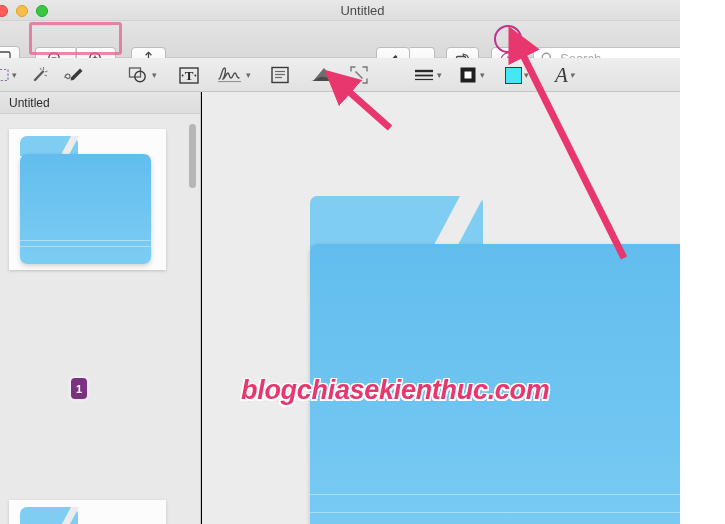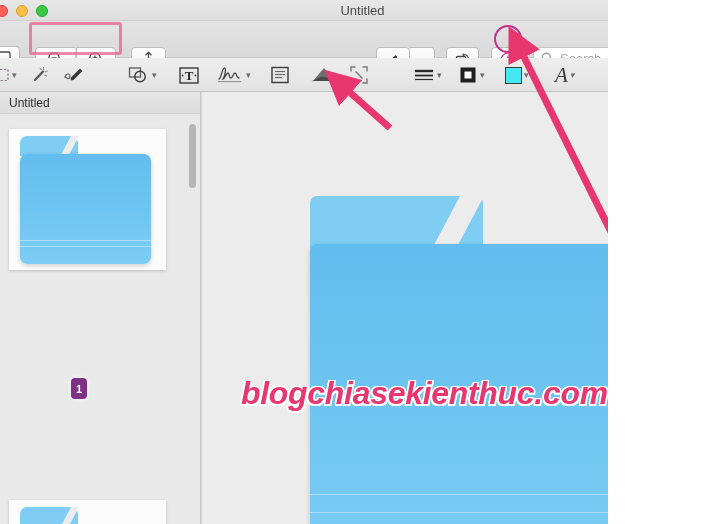--- a/index.html
+++ b/index.html
@@ -8,24 +8,24 @@
     width: 725px;
     height: 524px;
     overflow: hidden;
     font-family: "Liberation Sans", sans-serif;
     background: #ffffff;
     -webkit-font-smoothing: antialiased;
   }
 
   .window {
     position: relative;
-    width: 608px;
+    width: 680px;
     height: 524px;
     overflow: hidden;
-    background: #fde047;
+    background: #000000;
   }
 
   
   .titlebar {
     position: absolute;
     top: 0; left: 0;
     width: 725px;
     height: 21px;
     background: linear-gradient(#e8e8e8, #dedede);
     border-bottom: 1px solid #d2d2d2;
@@ -207,21 +207,21 @@
     position: absolute;
     left: 0; width: 100%;
     height: 1px;
     background: rgba(255,255,255,.38);
   }
 
   
   .watermark {
     position: absolute;
     left: 241px; top: 375px;
-    font-size: 32px;
+    font-size: 27px;
     font-weight: bold;
     font-style: italic;
     color: #e8376f;
     letter-spacing: -.3px;
     text-shadow:
       -1.5px -1.5px 0 #fff,  1.5px -1.5px 0 #fff,
       -1.5px  1.5px 0 #fff,  1.5px  1.5px 0 #fff,
       -1.5px 0 0 #fff, 1.5px 0 0 #fff,
       0 -1.5px 0 #fff, 0 1.5px 0 #fff;
     white-space: nowrap;

